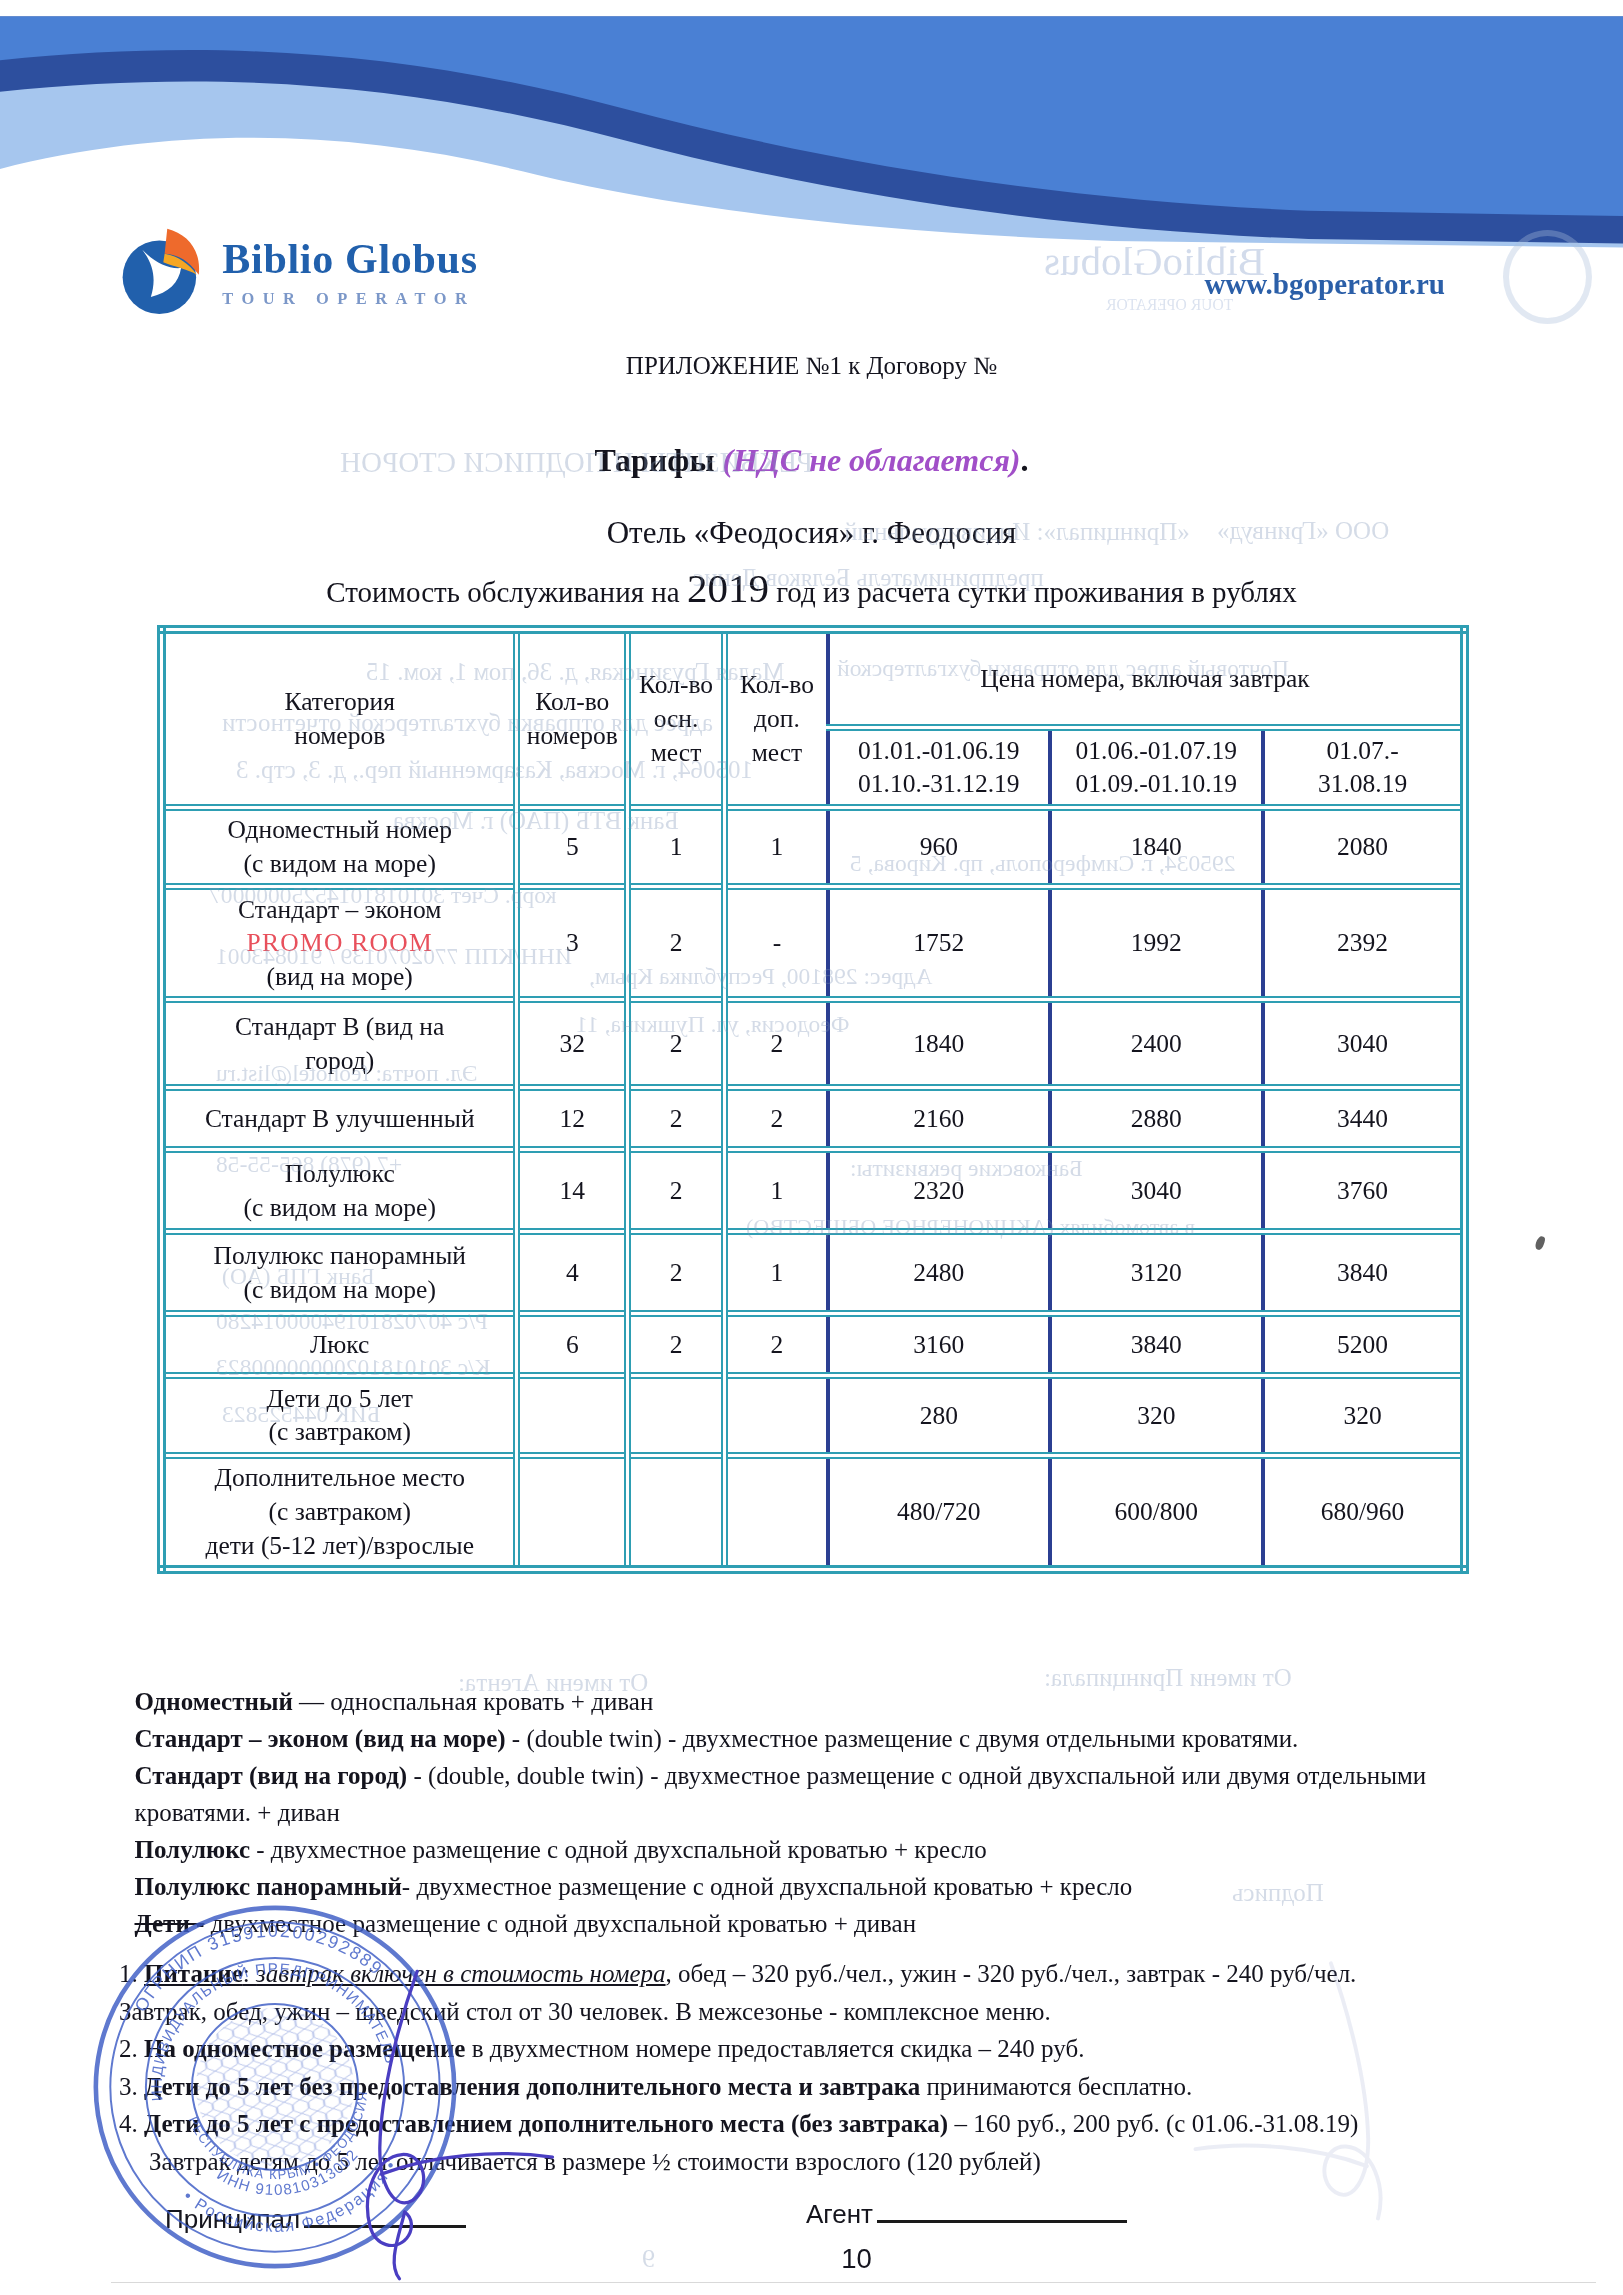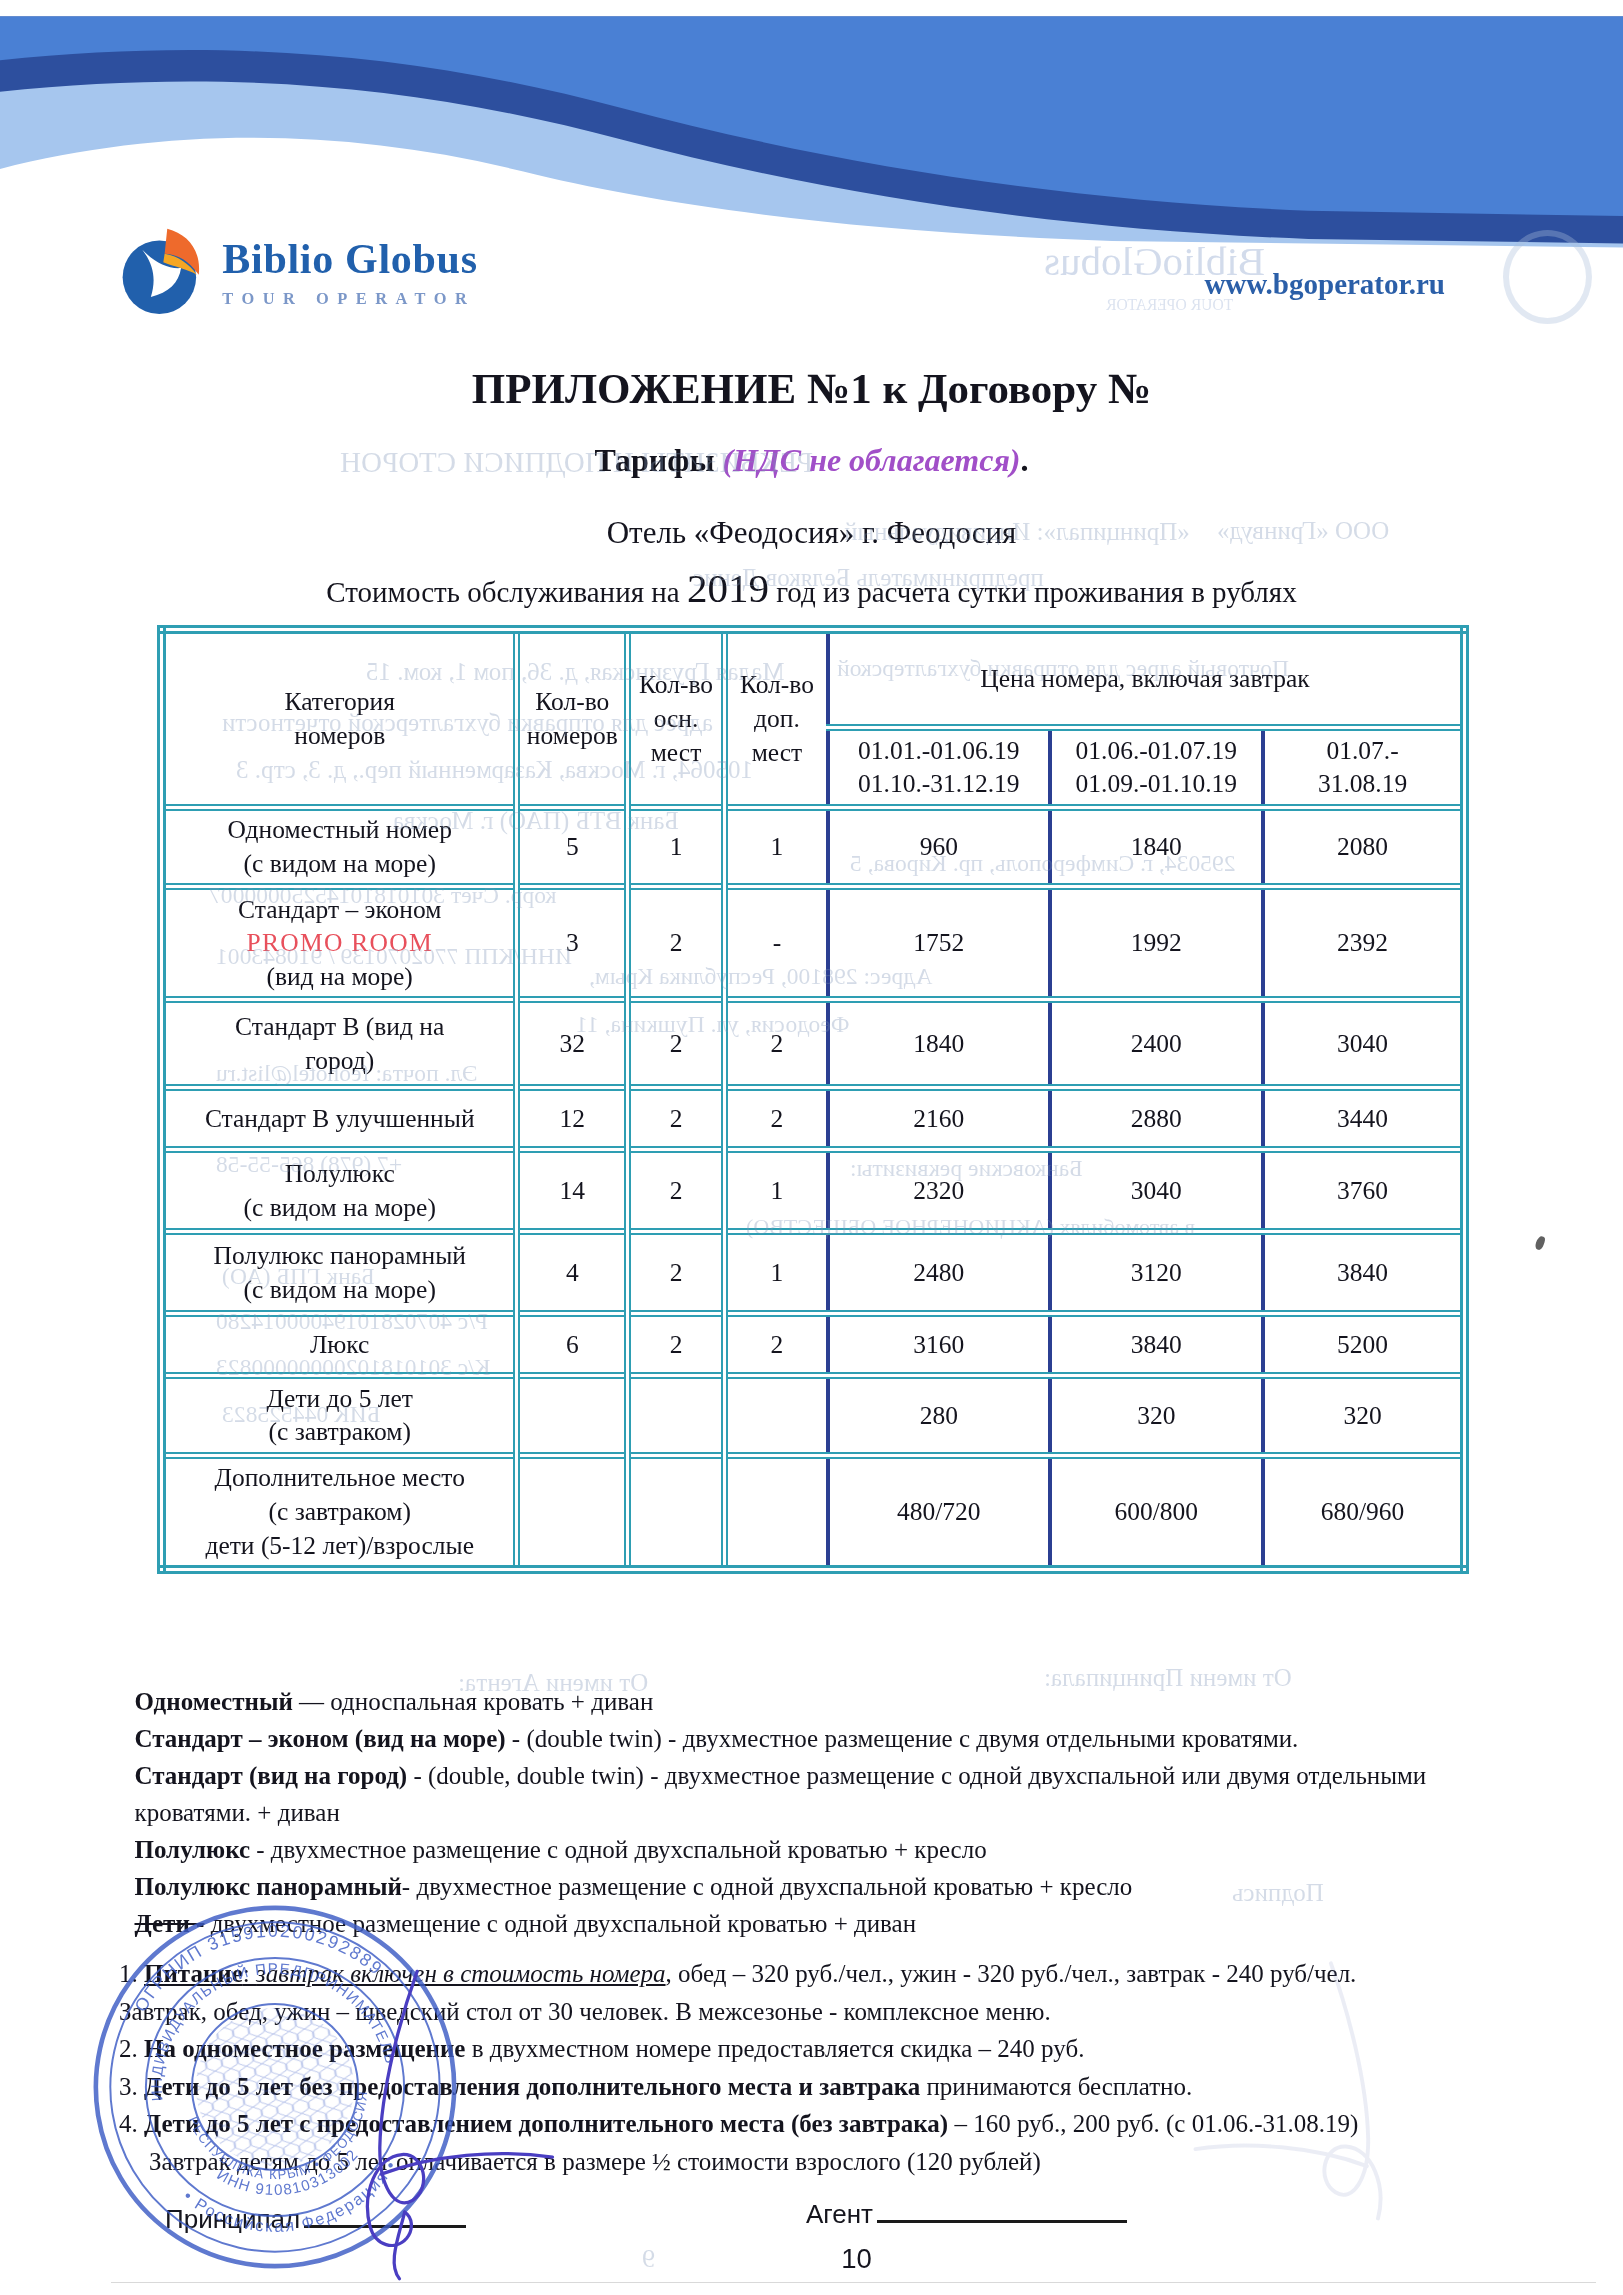--- a/index.html
+++ b/index.html
@@ -13,21 +13,21 @@
   .brand-row{position:absolute;left:0;top:221px;width:1623px;height:124px;}
   .logo{position:absolute;left:120px;top:5.2px;display:flex;align-items:flex-start;}
   .logo-icon{width:84px;height:92px;}
   .logo-text{margin-left:18.3px;padding-top:11.8px;font-family:Liberation Serif, serif;}
   .logo-name{font-size:42px;font-weight:bold;color:#2160AC;letter-spacing:0.7px;line-height:1;}
   .logo-tagline{margin-top:9.2px;font-size:16.4px;color:#7b97c8;letter-spacing:8.5px;font-weight:bold;}
   .site-url{position:absolute;right:178px;top:47px;font-size:29px;font-weight:bold;color:#2b5fa8;}
 
   
   .h-center{position:absolute;left:0;width:1623px;text-align:center;}
-  .h-title{top:364px;font-size:43px;font-weight:bold;}
+  .h-title{top:352px;font-size:25px;font-weight:normal;}
   .h-tariff{top:442px;font-size:32px;}
   .h-tariff .b{font-weight:bold;}
   .h-tariff .nds{color:#A14FC8;font-style:italic;font-weight:bold;}
   .h-hotel{top:515px;font-size:31px;}
   .h-sub{top:564px;font-size:29px;}
   .h-sub .year{font-size:41px;}
 
   
   table.tariff{position:absolute;left:157px;top:625px;width:1312px;table-layout:fixed;
                border-collapse:collapse;border:9.2px double #2E9EB3;background:transparent;}

